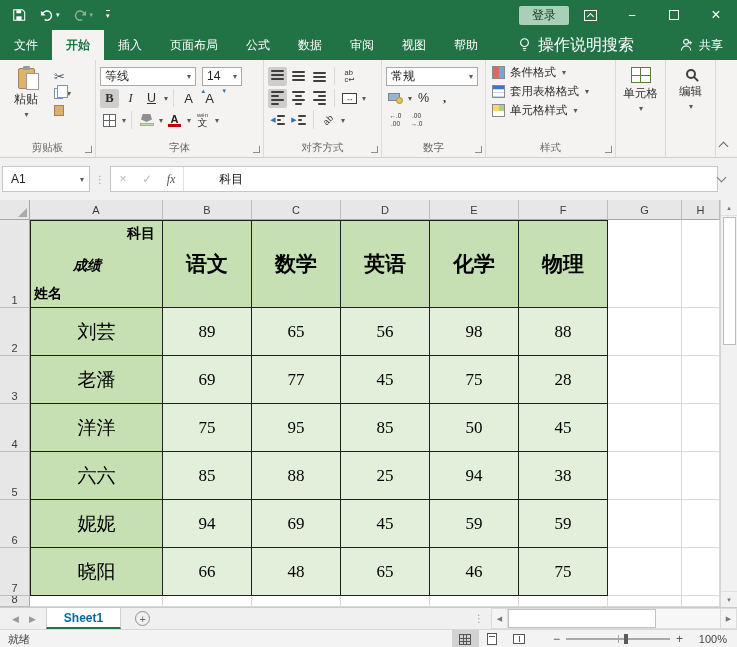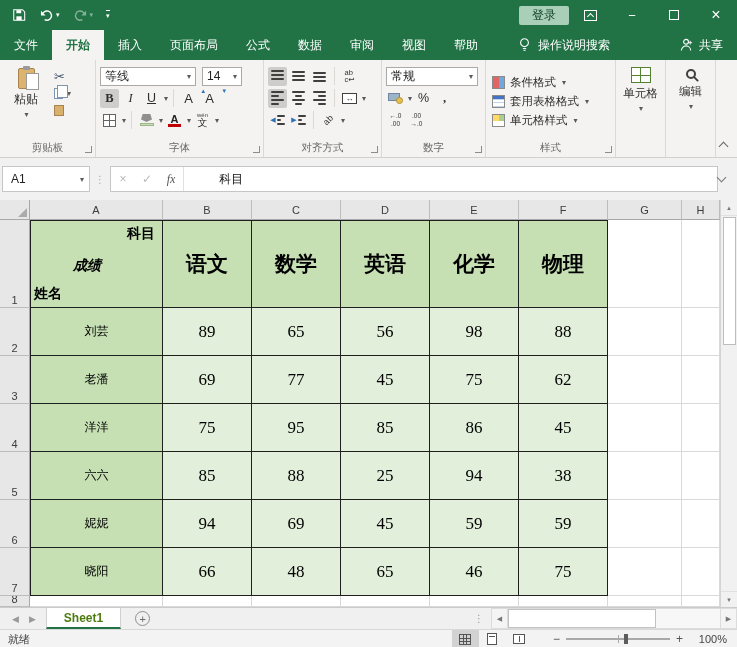--- a/index.html
+++ b/index.html
@@ -20,21 +20,21 @@
   .tbtn { width:42px; height:30px; display:flex; align-items:center; justify-content:center; z-index:2; font-size:13px; color:#fff; }
   .ribopt-icon { width:13px; height:11px; border:1px solid #fff; position:relative; }
   .ribopt-icon::after { content:""; position:absolute; left:3.5px; top:3px; width:4px; height:4px;
                         border-left:1px solid #fff; border-top:1px solid #fff; transform:rotate(45deg); }
   .max-icon { width:10px; height:10px; border:1px solid #fff; }
 
   
   .tabsrow { height:30px; background:#217346; display:flex; align-items:stretch; color:#fff; }
   .rtab { font-size:12px; padding:0 14px; display:flex; align-items:center; }
   .rtab.active { background:#f4f3f1; color:#217346; font-weight:bold; }
-  .tellme { margin-left:26px; display:flex; align-items:center; gap:7px; font-size:12px; }
+  .tellme { margin-left:26px; display:flex; align-items:center; gap:7px; font-size:16px; }
   .share { margin-left:auto; display:flex; align-items:center; gap:6px; font-size:12px; padding-right:14px; }
 
   
   .ribbon { height:98px; background:#f4f3f1; border-bottom:1px solid #d2d0ce; display:flex; position:relative; }
   .rgroup { position:relative; border-right:1px solid #dbd9d6; padding:5px 4px 16px 4px; }
   .glabel { position:absolute; bottom:2px; left:0; right:0; text-align:center; font-size:10.5px; color:#696969; }
   .launcher { position:absolute; right:3px; bottom:4px; width:7px; height:7px;
               border-right:1px solid #8c8c8c; border-bottom:1px solid #8c8c8c; }
   .rrow { display:flex; align-items:center; height:22px; gap:2px; }
   .rbtn { min-width:19px; height:19px; display:flex; align-items:center; justify-content:center;
@@ -101,21 +101,21 @@
   
   .g-num { width:104px; }
   .numfmt { width:92px; }
   .ic-money { position:relative; width:15px; height:12px; }
   .ic-money .note { position:absolute; left:0; top:1px; width:12px; height:8px; background:#9db3c8; border:1px solid #6d87a0; }
   .ic-money .coin { position:absolute; right:0; bottom:0; width:7px; height:7px; border-radius:50%; background:#e5c14d; border:1px solid #b3912e; }
   .comma-label { font-weight:bold; font-family:"Liberation Serif",serif; }
   .ic-dec { display:flex; flex-direction:column; line-height:1.2; font-size:6.5px; color:#333; align-items:center; }
 
   
-  .g-styles { width:130px; padding-top:13px; }
+  .g-styles { width:130px; padding-top:3px; }
   .stybtn { display:flex; align-items:center; gap:5px; height:19px; font-size:11.5px; color:#2e2e2e; padding-left:2px; }
   .ic-cf { width:13px; height:13px; border:1px solid #8a8a8a;
            background:linear-gradient(90deg,#e06666 50%,#6fa8dc 50%); }
   .ic-ft { width:13px; height:13px; border:1px solid #8a8a8a;
            background:linear-gradient(#4472c4 3px,transparent 3px),
                       repeating-linear-gradient(#fff 0 2.5px,#bdd7ee 2.5px 3.5px); }
   .ic-cs { width:13px; height:13px; border:1px solid #8a8a8a;
            background:linear-gradient(transparent 50%,#fff 50%),
                       linear-gradient(90deg,#ffd966 50%,#a9d08e 50%); }
 
@@ -158,40 +158,40 @@
   .rh { background:#e7e7e7; border-right:1px solid #a8a8a8; border-bottom:1px solid #bdbdbd;
         display:flex; align-items:flex-end; justify-content:center; font-size:11px; color:#3c3c3c; padding-bottom:1px; overflow:hidden; }
   .corner { background:#e7e7e7; border-right:1px solid #a8a8a8; border-bottom:1px solid #a8a8a8; position:relative; }
   .corner::after { content:""; position:absolute; right:2px; bottom:2px;
                    border-bottom:9px solid #ababab; border-left:9px solid transparent; }
   .tc { border-right:1px solid #1f1f1f; border-bottom:1px solid #1f1f1f;
         display:flex; align-items:center; justify-content:center;
         font-family:"Liberation Serif","DejaVu Serif",serif; color:#000; overflow:hidden; }
   .tc.bl { border-left:1px solid #1f1f1f; } .tc.bt { border-top:1px solid #1f1f1f; }
   .tc.hdr { background:#c6e0b4; font-weight:bold; font-size:21px; }
-  .tc.name { background:#c6e0b4; font-size:12px; }
+  .tc.name { background:#c6e0b4; font-size:19px; }
   .tc.data { background:#e2efda; font-size:17px; }
   .cornercell { position:relative; }
   .cornercell .csub { position:absolute; top:4px; right:7px; font-size:14px; font-weight:bold; }
   .cornercell .cscore { position:absolute; top:36px; left:42px; font-size:14px; font-weight:bold;font-style:italic; }
   .cornercell .cname { position:absolute; bottom:4px; left:3px; font-size:14px; font-weight:bold; }
   .ec { background:#fff; border-right:1px solid #d9d9d9; border-bottom:1px solid #d9d9d9; }
   .vsb { position:absolute; right:0; top:0; width:17px; height:407px; background:#f1f1f1;
          border-left:1px solid #d4d4d4; display:flex; flex-direction:column; align-items:center; }
   .vsb .sbtn { height:16px; width:100%; display:flex; align-items:center; justify-content:center; font-size:7px; color:#777;
                background:#f1f1f1; border-bottom:1px solid #e0e0e0; }
   .vsb .sbtn.bot { border-bottom:none; border-top:1px solid #e0e0e0; }
   .vsb .thumb { width:13px; height:128px; background:#fff; border:1px solid #bdbdbd; margin-top:1px; }
   .vsb .track { flex:1; }
 
   
   .sheetbar { height:22px; background:#f0f0f0; border-top:1px solid #cbcbcb; display:flex; align-items:stretch; font-size:12px; }
   .navarr { display:flex; align-items:center; gap:10px; padding:0 10px 0 12px; color:#9a9a9a; font-size:9px; }
   .stab { background:#fff; border-left:1px solid #d0d0d0; border-right:1px solid #d0d0d0; border-bottom:2px solid #217346;
-          color:#4d7c0f; font-weight:bold; display:flex; align-items:center; padding:0 17px; }
+          color:#0369a1; font-weight:bold; display:flex; align-items:center; padding:0 17px; }
   .addsheet { align-self:center; width:15px; height:15px; border:1px solid #8f8f8f; border-radius:50%;
               display:flex; align-items:center; justify-content:center; color:#6a6a6a; font-size:11px; margin-left:14px; }
   .sb-spacer { flex:1; }
   .sb-dots { align-self:center; color:#9a9a9a; font-size:10px; padding:0 7px; }
   .hsb { display:flex; align-items:stretch; }
   .hsb .sbtn { width:17px; display:flex; align-items:center; justify-content:center; font-size:7px; color:#777;
                background:#f4f4f4; border:1px solid #dcdcdc; }
   .hsb .track { width:212px; background:#f7f7f7; border-top:1px solid #dcdcdc; border-bottom:1px solid #dcdcdc; position:relative; }
   .hsb .thumb { position:absolute; left:0; top:0; bottom:0; width:148px; background:#fff; border:1px solid #c2c2c2; }
 
@@ -592,27 +592,27 @@
       <div class="tc data k4 w2">65</div>
       <div class="tc data k5 w2">56</div>
       <div class="tc data k6 w2">98</div>
       <div class="tc data k7 w2">88</div>
 
       <div class="tc name bl k2 w3">老潘</div>
       <div class="tc data k3 w3">69</div>
       <div class="tc data k4 w3">77</div>
       <div class="tc data k5 w3">45</div>
       <div class="tc data k6 w3">75</div>
-      <div class="tc data k7 w3">62</div>
+      <div class="tc data k7 w3">28</div>
 
       <div class="tc name bl k2 w4">洋洋</div>
       <div class="tc data k3 w4">75</div>
       <div class="tc data k4 w4">95</div>
       <div class="tc data k5 w4">85</div>
-      <div class="tc data k6 w4">86</div>
+      <div class="tc data k6 w4">50</div>
       <div class="tc data k7 w4">45</div>
 
       <div class="tc name bl k2 w5">六六</div>
       <div class="tc data k3 w5">85</div>
       <div class="tc data k4 w5">88</div>
       <div class="tc data k5 w5">25</div>
       <div class="tc data k6 w5">94</div>
       <div class="tc data k7 w5">38</div>
 
       <div class="tc name bl k2 w6">妮妮</div>

